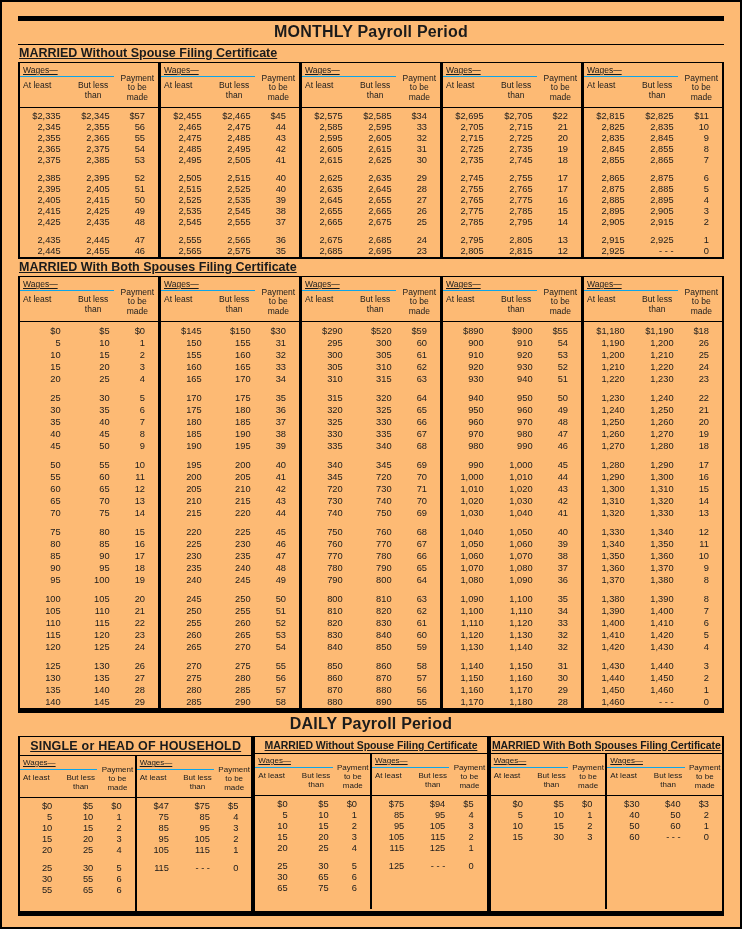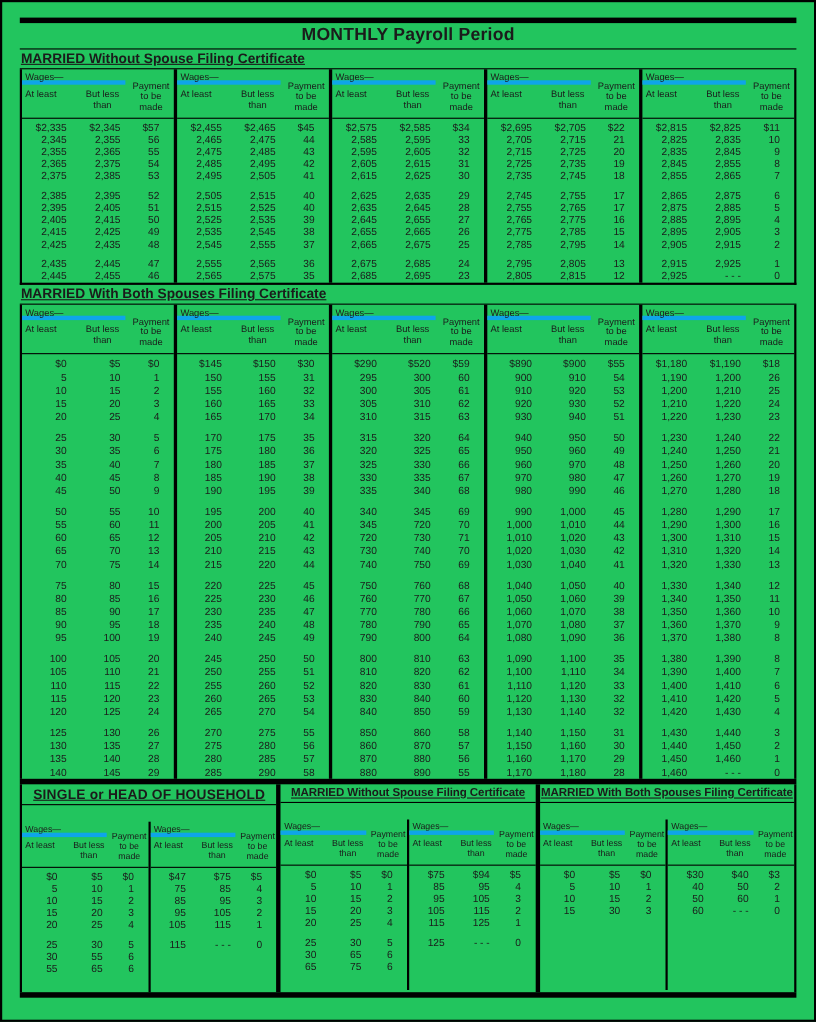--- a/index.html
+++ b/index.html
@@ -1,18 +1,18 @@
 <!DOCTYPE html>
 <html><head>
 <meta charset="utf-8">
 <style>
   * { margin:0; padding:0; box-sizing:border-box; }
   html,body { background:#fff; }
   .sheet {
-    width:742px; height:929px; background:#22c55e; border:2px solid #000;
+    width:742px; height:929px; background:#fdba74; border:2px solid #000;
     padding:14px 16px 0; overflow:hidden; position:relative;
     font-family:"Liberation Sans", sans-serif; color:#1b1b1b;
   }
   .bar { height:5px; background:#000; }
   .ptitle {
     font-size:16px; font-weight:bold; text-align:center;
     padding:2px 0 3px; border-bottom:1px solid #000; letter-spacing:.2px;
   }
   .msec-heading, .dsec-heading { font-weight:bold;text-decoration:underline; }
   .msec-heading {
@@ -21,36 +21,36 @@
   .grouprow {
     display:flex; border-left:2px solid #000; border-right:2px solid #000;
   }
   .grouprow.sec1 { border-bottom:2px solid #000; }
   .grp { flex:1 1 0; min-width:0; }
   .grp + .grp { border-left:3px solid #000; }
   .ghead {
     display:grid; grid-template-columns:36% 34% 30%; grid-template-rows:14px 1fr;
     height:45px; border-bottom:1px solid #000; font-size:8.5px; line-height:1.12;
   }
-  .gh-wages { grid-area:1/1/2/3; border-bottom:4px solid #0ea5e9; padding:3px 0 0 3px; margin-right:3px; }
+  .gh-wages { grid-area:1/1/2/3; border-bottom:1px solid #0ea5e9; padding:3px 0 0 3px; margin-right:3px;text-decoration:underline; }
   .gh-pay   { grid-area:1/3/3/4; align-self:center; text-align:center; white-space:pre-line; padding-top:6px; }
   .gh-al    { grid-area:2/1/3/2; padding:4px 0 0 3px; }
   .gh-blt   { grid-area:2/2/3/3; text-align:center; white-space:pre-line; padding-top:4px; }
   .gdata { padding-top:3px; }
   .rgroup + .rgroup { margin-top:7px; }
   .row { display:grid; grid-template-columns:36% 34% 30%; height:11px; line-height:11px; font-size:9.3px; }
   .sec2 .row { height:12px; line-height:12px; }
   .cell { text-align:right; white-space:nowrap; }
   .c1 { padding-right:9px; }
   .c2 { padding-right:7px; }
   .c3 { padding-right:13px; }
   .daily-block {
     display:flex; border-left:2px solid #000; border-right:2px solid #000;
   }
-  .dsec { flex:1 1 0; min-width:0; display:flex; flex-direction:column;gap:15px; }
+  .dsec { flex:1 1 0; min-width:0; display:flex; flex-direction:column; }
   .dsec + .dsec { border-left:4px solid #000; }
   .dsec-heading {
     text-align:center; font-size:10.5px; letter-spacing:-0.1px;
     padding:2px 0; border-bottom:1px solid #000;
   }
   .dsec:first-child .dsec-heading { font-size:12.5px; letter-spacing:.2px; }
   .dgroups { display:flex; height:155px; }
   .dgroups .grp + .grp { border-left:2px solid #000; }
   .dgroups .ghead { height:42px; font-size:8px; }
 </style>
@@ -1312,20 +1312,21 @@
                 <span class="cell c2">- - -</span>
                 <span class="cell c3">0</span>
               </div>
             </div>
           </div>
         </div>
       </div>
   </section>
 
   <div class="bar"></div>
+  <div class="ptitle">DAILY Payroll Period</div>
 
   <div class="daily-block">
     <section class="dsec">
       <div class="dsec-heading">SINGLE or HEAD OF HOUSEHOLD</div>
       <div class="dgroups">
           <div class="grp">
             <div class="ghead">
               <div class="gh-wages">Wages—</div>
               <div class="gh-pay">Payment
 to be

